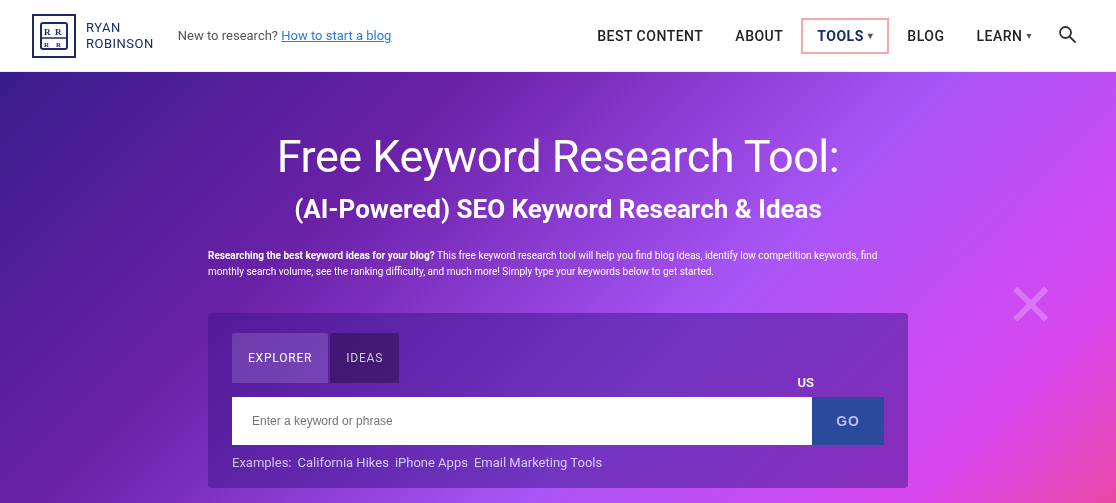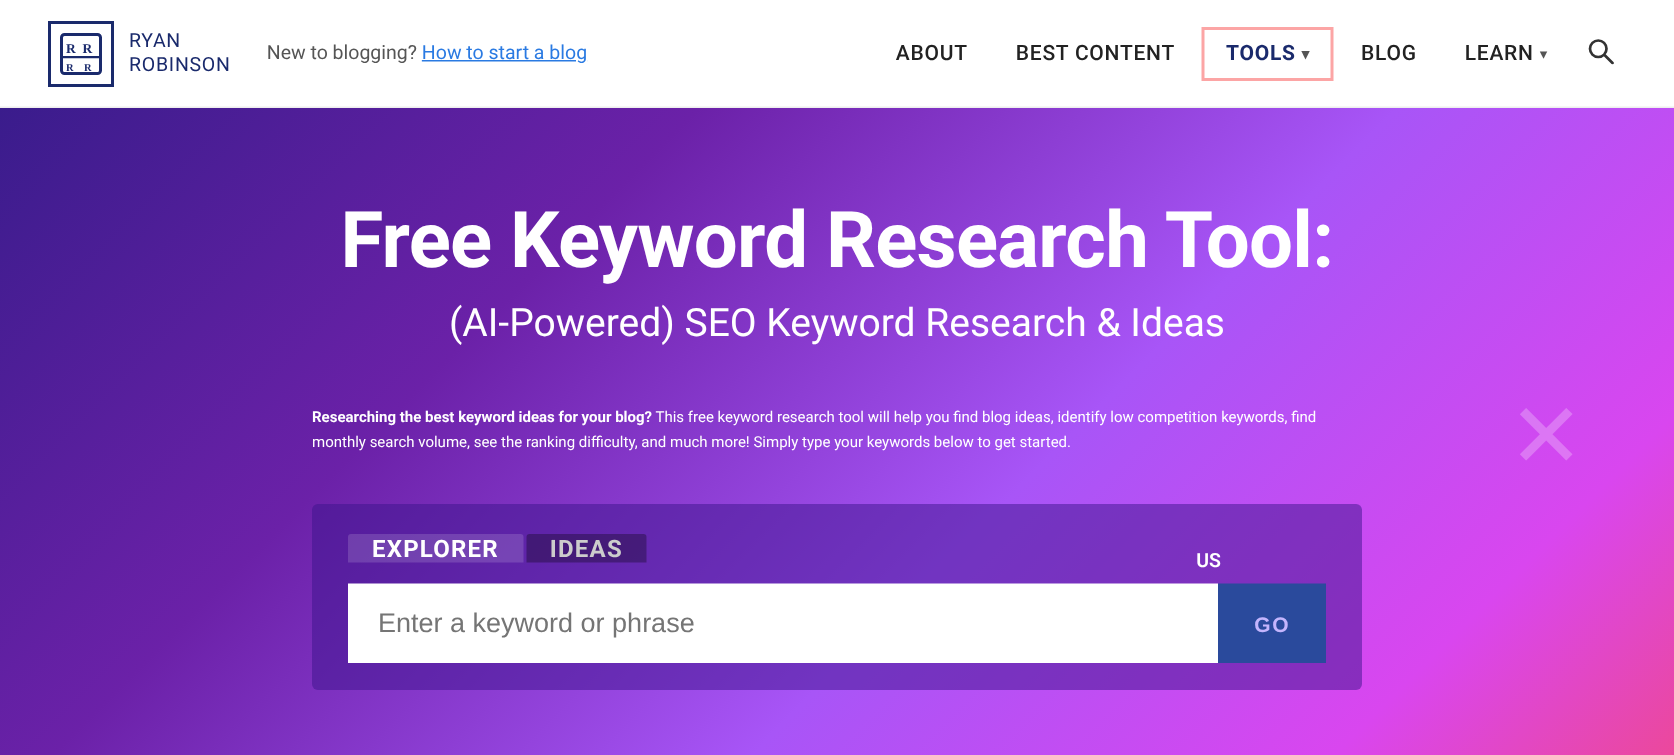--- a/index.html
+++ b/index.html
@@ -95,32 +95,32 @@
       padding: 60px 32px 50px;
       min-height: 430px;
       position: relative;
     }
     .hero-content {
       max-width: 700px;
       margin: 0 auto;
       text-align: center;
     }
     .hero-title {
-      font-size: 52px;
-      font-weight: 700;
+      font-size: 45px;
+      font-weight: 400;
       color: #fff;
       line-height: 1.1;
       margin-bottom: 12px;
       letter-spacing: -0.5px;
     }
     .hero-subtitle {
       font-size: 26px;
-      font-weight: 400;
-      color: #fff;
-      margin-bottom: 40px;
+      font-weight: 700;
+      color: #fff;
+      margin-bottom: 24px;
     }
     .hero-desc {
       font-size: 10px;
       color: #fff;
       line-height: 1.65;
       text-align: left;
       margin-bottom: 32px;
     }
     .hero-desc strong {
       font-weight: 700;
@@ -132,23 +132,23 @@
       border-radius: 4px;
       padding: 20px 24px 18px;
       text-align: left;
     }
     .search-tabs {
       display: flex;
       gap: 2px;
       margin-bottom: 14px;
     }
     .search-tab {
-      padding: 0 16px;
-      font-size: 16px;
-      font-weight: 700;
+      padding: 18px 16px;
+      font-size: 12px;
+      font-weight: 400;
       letter-spacing: 0.8px;
       cursor: pointer;
       color: #ccc;
       background: rgba(0,0,0,0.3);
       border-radius: 2px 2px 0 0;
     }
     .search-tab.active {
       background: rgba(255,255,255,0.15);
       color: #fff;
     }
@@ -163,21 +163,21 @@
       position: absolute;
       right: 70px;
       top: -22px;
       font-size: 13px;
       font-weight: 600;
       color: #fff;
     }
     .search-input {
       flex: 1;
       padding: 16px 20px;
-      font-size: 18px;
+      font-size: 12px;
       color: #aaa;
       border: none;
       outline: none;
       border-radius: 0;
       background: #fff;
     }
     .search-btn {
       padding: 16px 24px;
       background: #2a4a9c;
       color: #c4b5fd;
@@ -234,27 +234,27 @@
         <text x="16" y="25" font-family="serif" font-size="7" font-weight="bold" fill="#1a2a6c">R</text>
       </svg>
     </div>
     <div class="logo-text">
       <span>RYAN</span><br>
       <span>ROBINSON</span>
     </div>
   </div>
 
   <div class="header-tagline">
-    <span>New to blogging?</span>
+    <span>New to research?</span>
     <a>How to start a blog</a>
   </div>
 
   <nav class="header-nav">
+    <div class="nav-item">BEST CONTENT</div>
     <div class="nav-item">ABOUT</div>
-    <div class="nav-item">BEST CONTENT</div>
     <div class="nav-item active">
       <span>TOOLS</span>
       <span class="nav-chevron">▾</span>
     </div>
     <div class="nav-item">BLOG</div>
     <div class="nav-item">
       <span>LEARN</span>
       <span class="nav-chevron">▾</span>
     </div>
     <div class="search-icon-btn">
@@ -278,17 +278,23 @@
     <div class="search-tool">
       <div class="search-tabs">
         <div class="search-tab active">EXPLORER</div>
         <div class="search-tab">IDEAS</div>
       </div>
       <div class="search-row">
         <span class="country-badge">US</span>
         <input type="text" class="search-input" placeholder="Enter a keyword or phrase" style="">
         <button class="search-btn">GO</button>
       </div>
+      <div class="search-examples">
+        <span class="example-label">Examples:</span>
+        <a class="example-link">California Hikes</a>
+        <a class="example-link">iPhone Apps</a>
+        <a class="example-link">Email Marketing Tools</a>
+      </div>
     </div>
   </div>
 
   <div class="deco-cross">✕</div>
 </section>
 
 </body></html>

